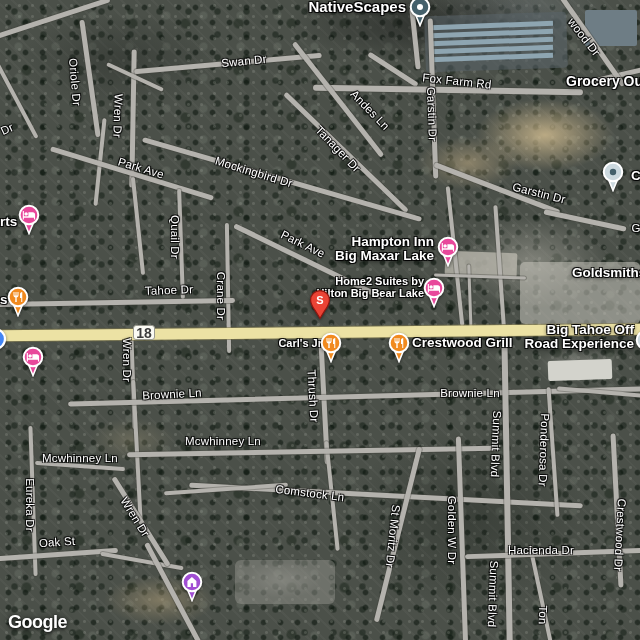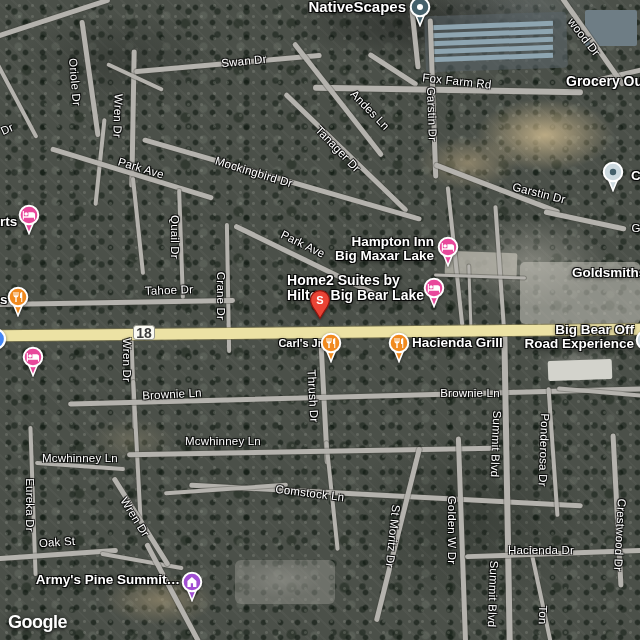--- a/index.html
+++ b/index.html
@@ -187,36 +187,35 @@
       <div class="poi-label" style="font-size: 13.5px; top: 222px; transform: translateY(-50%); left: 0px; text-align: left;">
         <div>rts</div>
       </div>
       <div class="poi-label" style="font-size: 13.5px; top: 300px; transform: translateY(-50%); left: 0px; text-align: left;">
         <div>s</div>
       </div>
       <div class="poi-label" style="font-size: 13.5px; top: 249px; transform: translateY(-50%); right: 206px; text-align: right;">
         <div>Hampton Inn</div>
         <div>Big Maxar Lake</div>
       </div>
-      <div class="poi-label" style="font-size: 14px; top: 288px; transform: translateY(-50%); right: 216px; ">
+      <div class="poi-label" style="font-size: 11px; top: 288px; transform: translateY(-50%); right: 216px; text-align: right;">
         <div>Home2 Suites by</div>
         <div>Hilton Big Bear Lake</div>
       </div>
       <div class="poi-label" style="font-size: 11px; top: 344px; transform: translateY(-50%); right: 318px; text-align: right;">
         <div>Carl's Jr</div>
       </div>
       <div class="poi-label" style="font-size: 13.5px; top: 343px; transform: translateY(-50%); left: 412px; text-align: left;">
-        <div>Hacienda Grill</div>
+        <div>Crestwood Grill</div>
       </div>
       <div class="poi-label" style="font-size: 13.5px; top: 337px; transform: translateY(-50%); right: 6px; text-align: right;">
-        <div>Big Bear Off</div>
+        <div>Big Tahoe Off</div>
         <div>Road Experience</div>
       </div>
       <div class="poi-label" style="font-size: 13.5px; top: 580px; transform: translateY(-50%); right: 460px; text-align: right;">
-        <div>Army's Pine Summit…</div>
       </div>
       <div class="poi-label" style="font-size: 13.5px; top: 273px; transform: translateY(-50%); left: 572px; text-align: left;">
         <div>Goldsmiths</div>
       </div>
     </div>
   <div id="markers-layer">
       <div class="marker" style="left: 408px; top: -4px;">
         <svg width="24" height="31" viewBox="0 0 24 31">
           <path d="M12 29.5 7.3 18h9.4Z" fill="#44606b" stroke="#fff" stroke-width="1.6"></path>
           <circle cx="12" cy="11" r="9.3" fill="#44606b" stroke="#fff" stroke-width="2"></circle>

